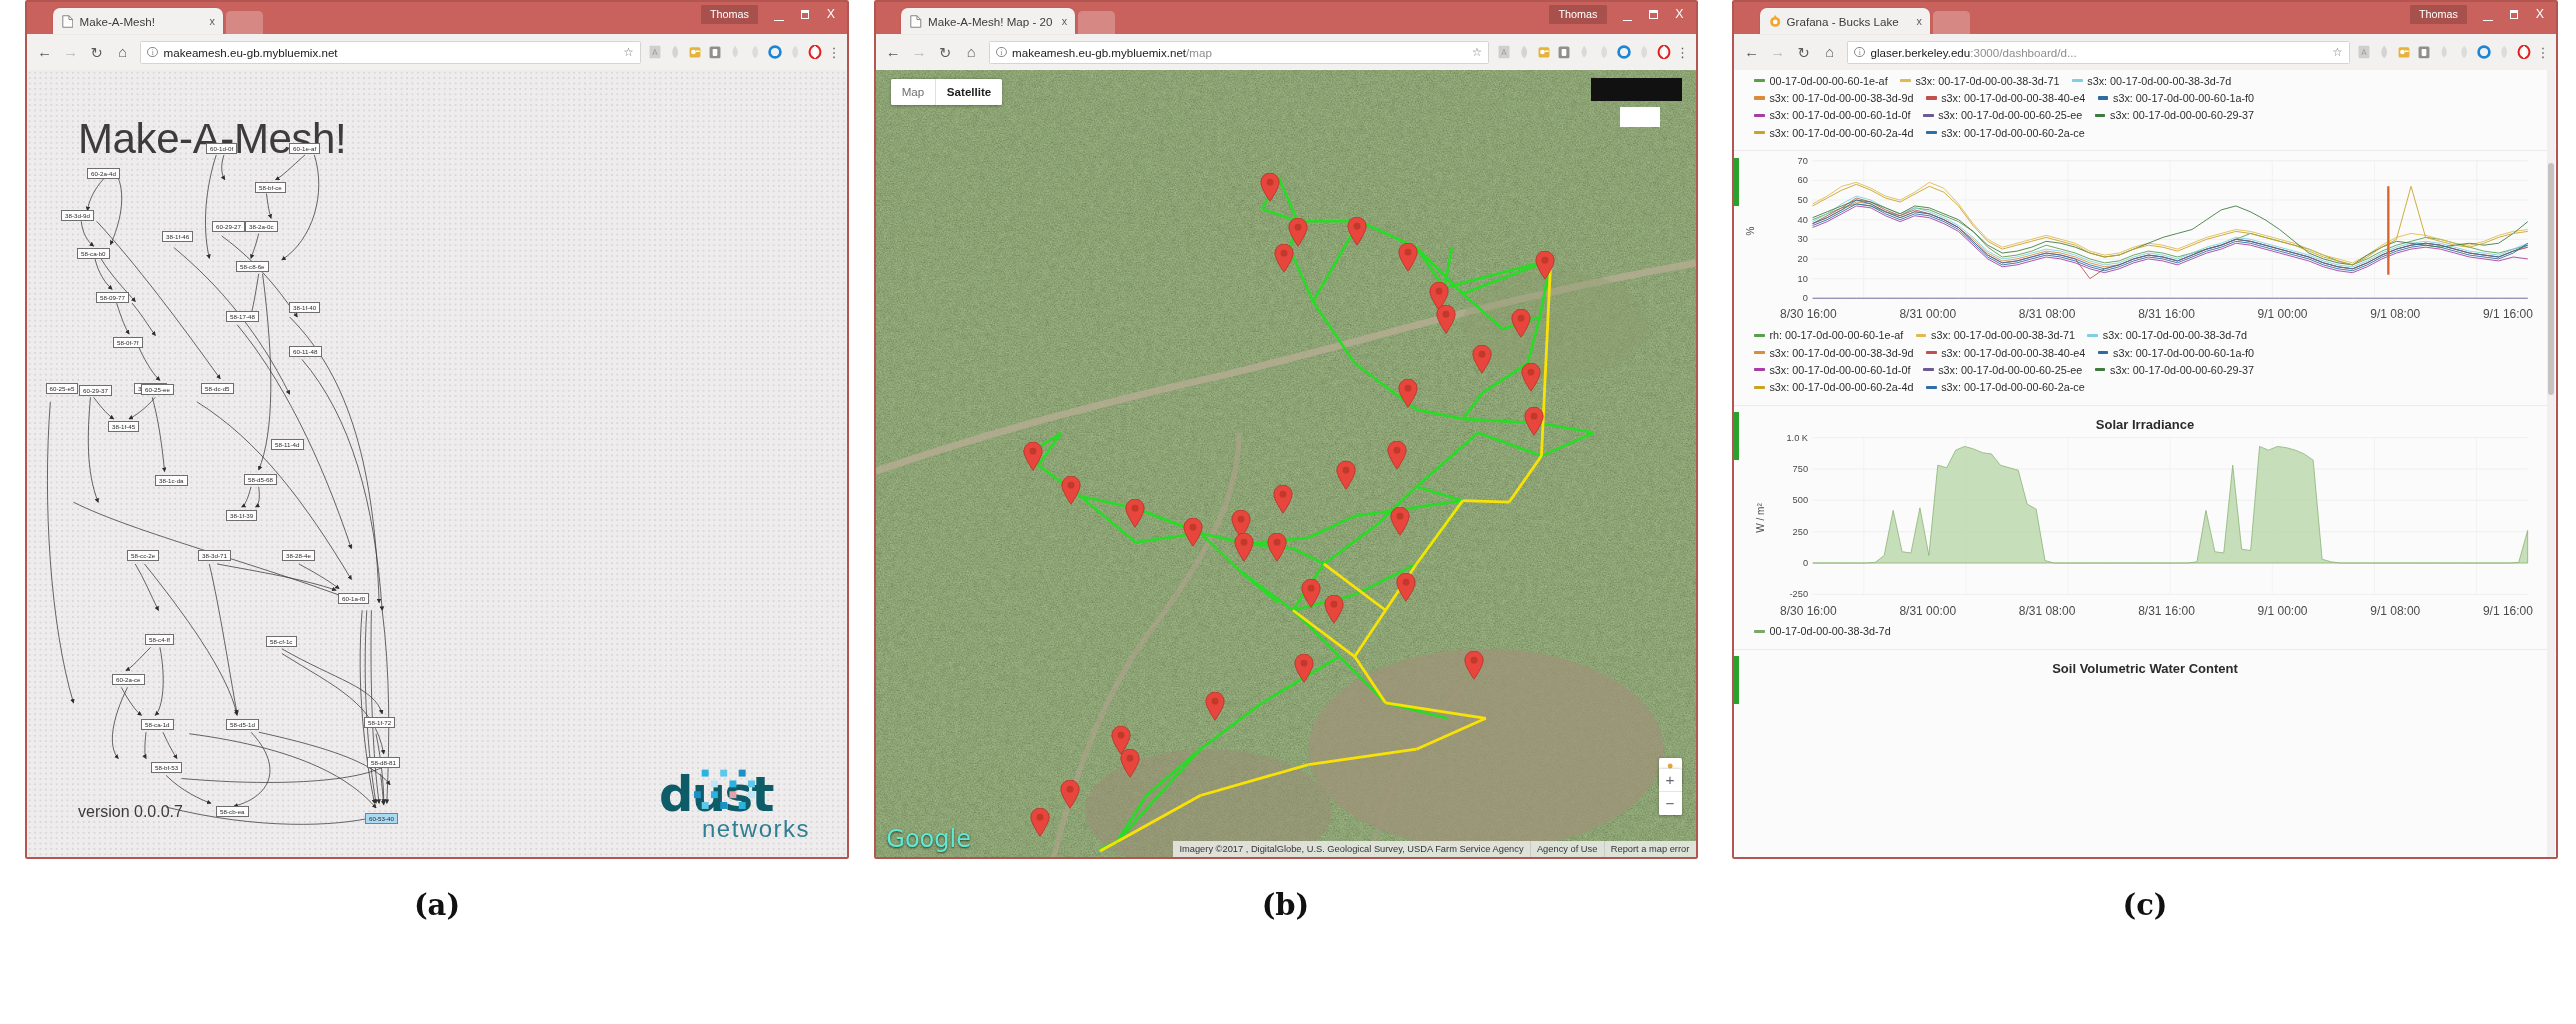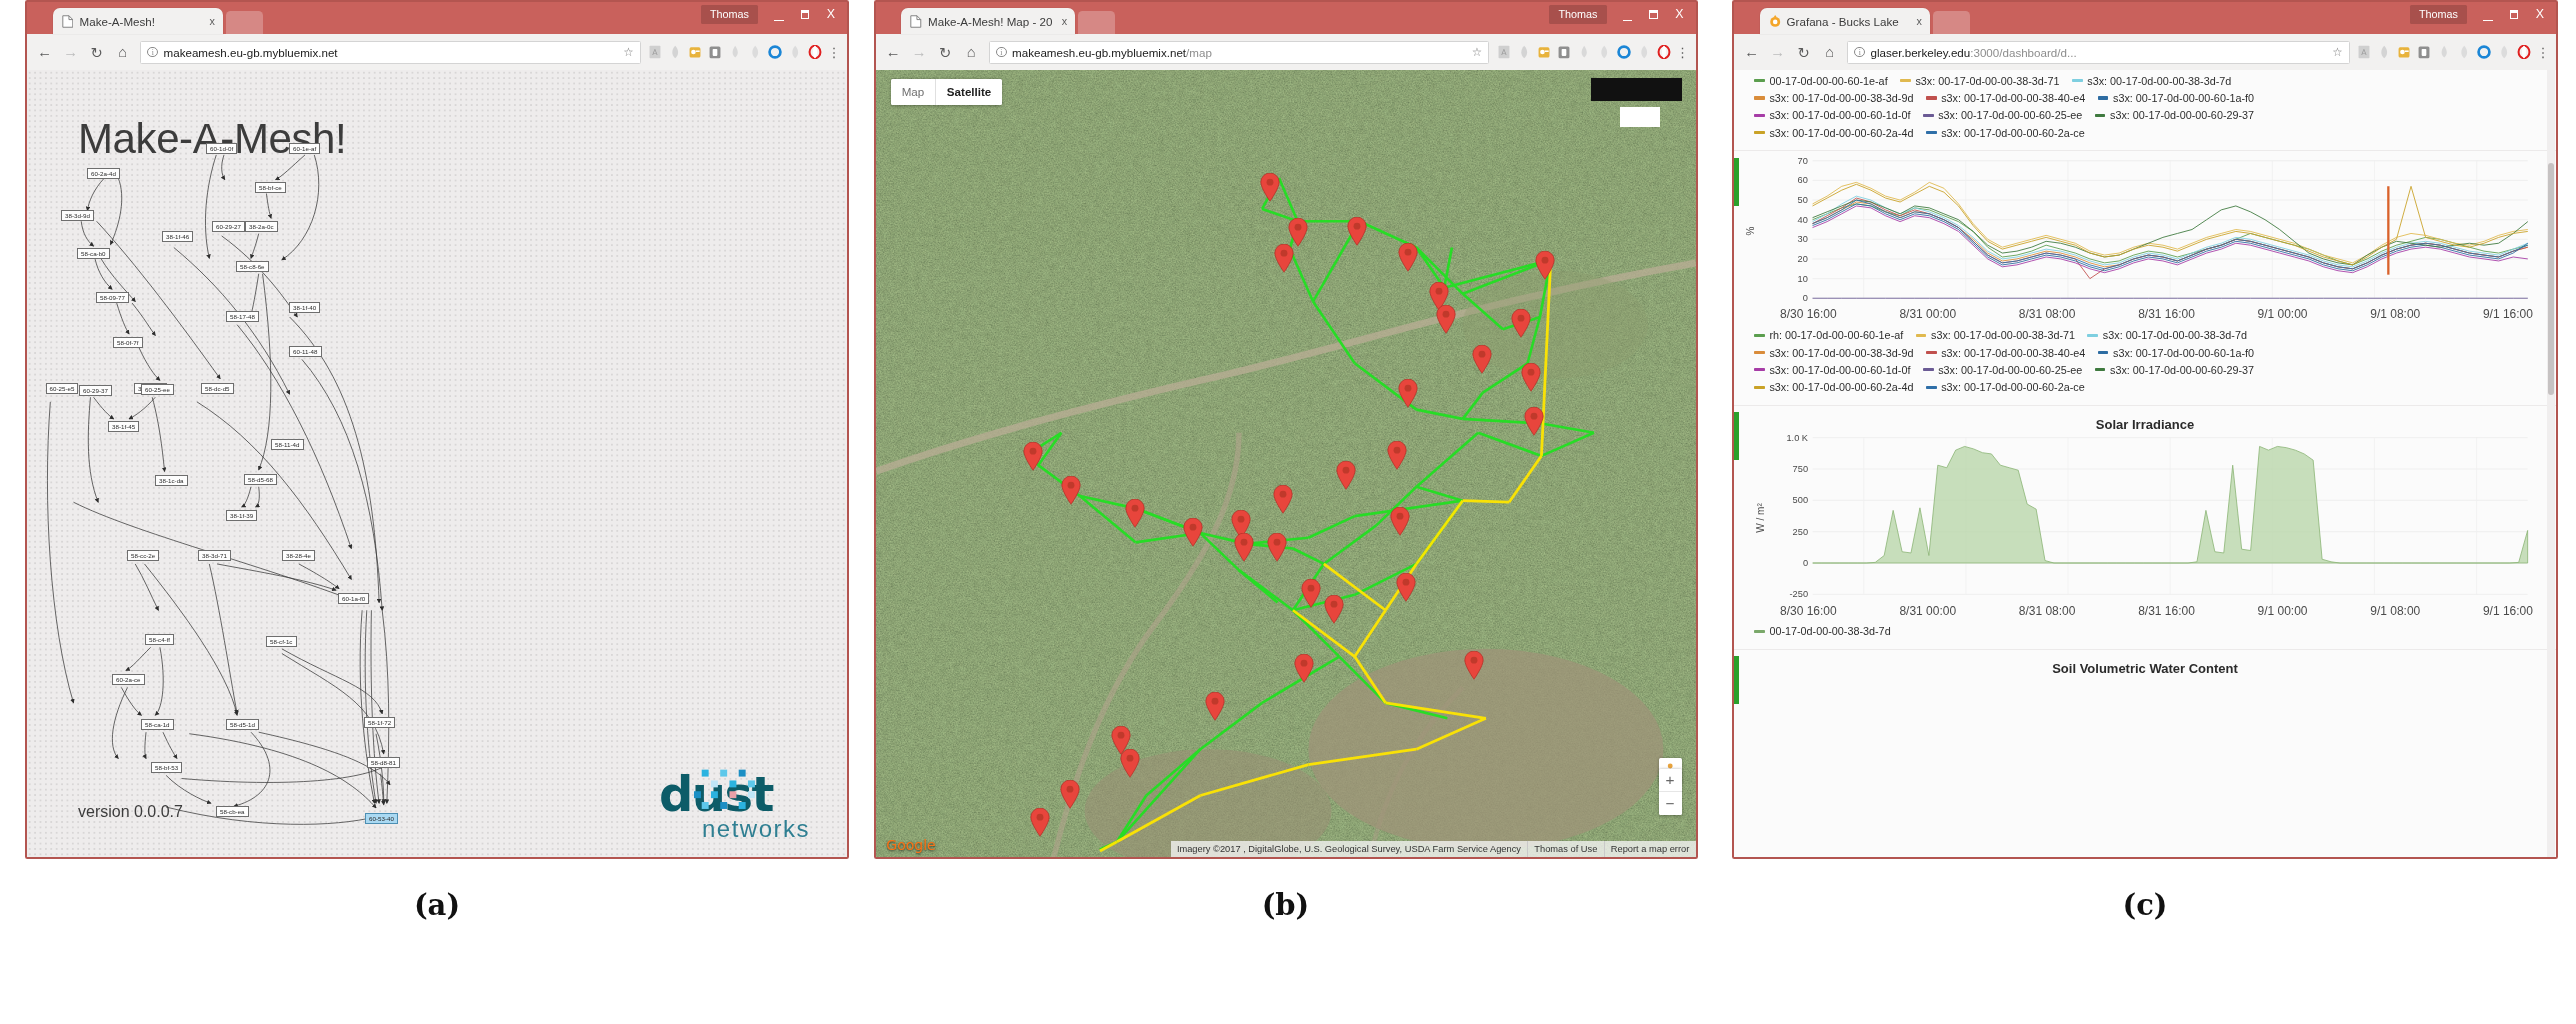--- a/index.html
+++ b/index.html
@@ -258,21 +258,21 @@
   .map-zoom div:first-child { border-bottom: 0.8px solid #e6e6e6; }
   .pegman {
     position:absolute; right: 14px; bottom: 74px;
     width: 23px; height: 26px; background:#fff;
     border-radius:1.5px; z-index:6;
     display:flex; align-items:center; justify-content:center;
     box-shadow: 0 0.8px 3.1px rgba(0,0,0,0.3);
   }
   .google-wm {
     position:absolute; left: 10.8px; bottom: 4.6px;
-    font-size: 14px; color:#f97316; z-index:6;
+    font-size: 24px; color:#5eead4; z-index:6;
     font-family: "DejaVu Sans", sans-serif;
     text-shadow: 0 0.8px 2.3px rgba(0,0,0,0.7);
     font-weight: 500;
   }
   .map-attrib {
     position:absolute; right:0; bottom:0;
     background: rgba(245,245,245,0.78);
     font-size: 9.3px; color:#333;
     display:flex; z-index:6;
     line-height: 1;
@@ -916,21 +916,21 @@
             </svg>
         </div>
         <div class="map-zoom">
           <div>+</div>
           <div>−</div>
         </div>
 
         <div class="google-wm">Google</div>
         <div class="map-attrib">
           <span>Imagery ©2017 , DigitalGlobe, U.S. Geological Survey, USDA Farm Service Agency</span>
-          <span>Thomas of Use</span>
+          <span>Agency of Use</span>
           <span>Report a map error</span>
         </div>
       </div>
     </div>
     <div class="panel-caption">(b)</div>
   </div>
 
   <div class="panel-col c">
     <div class="browser win-c">
 

